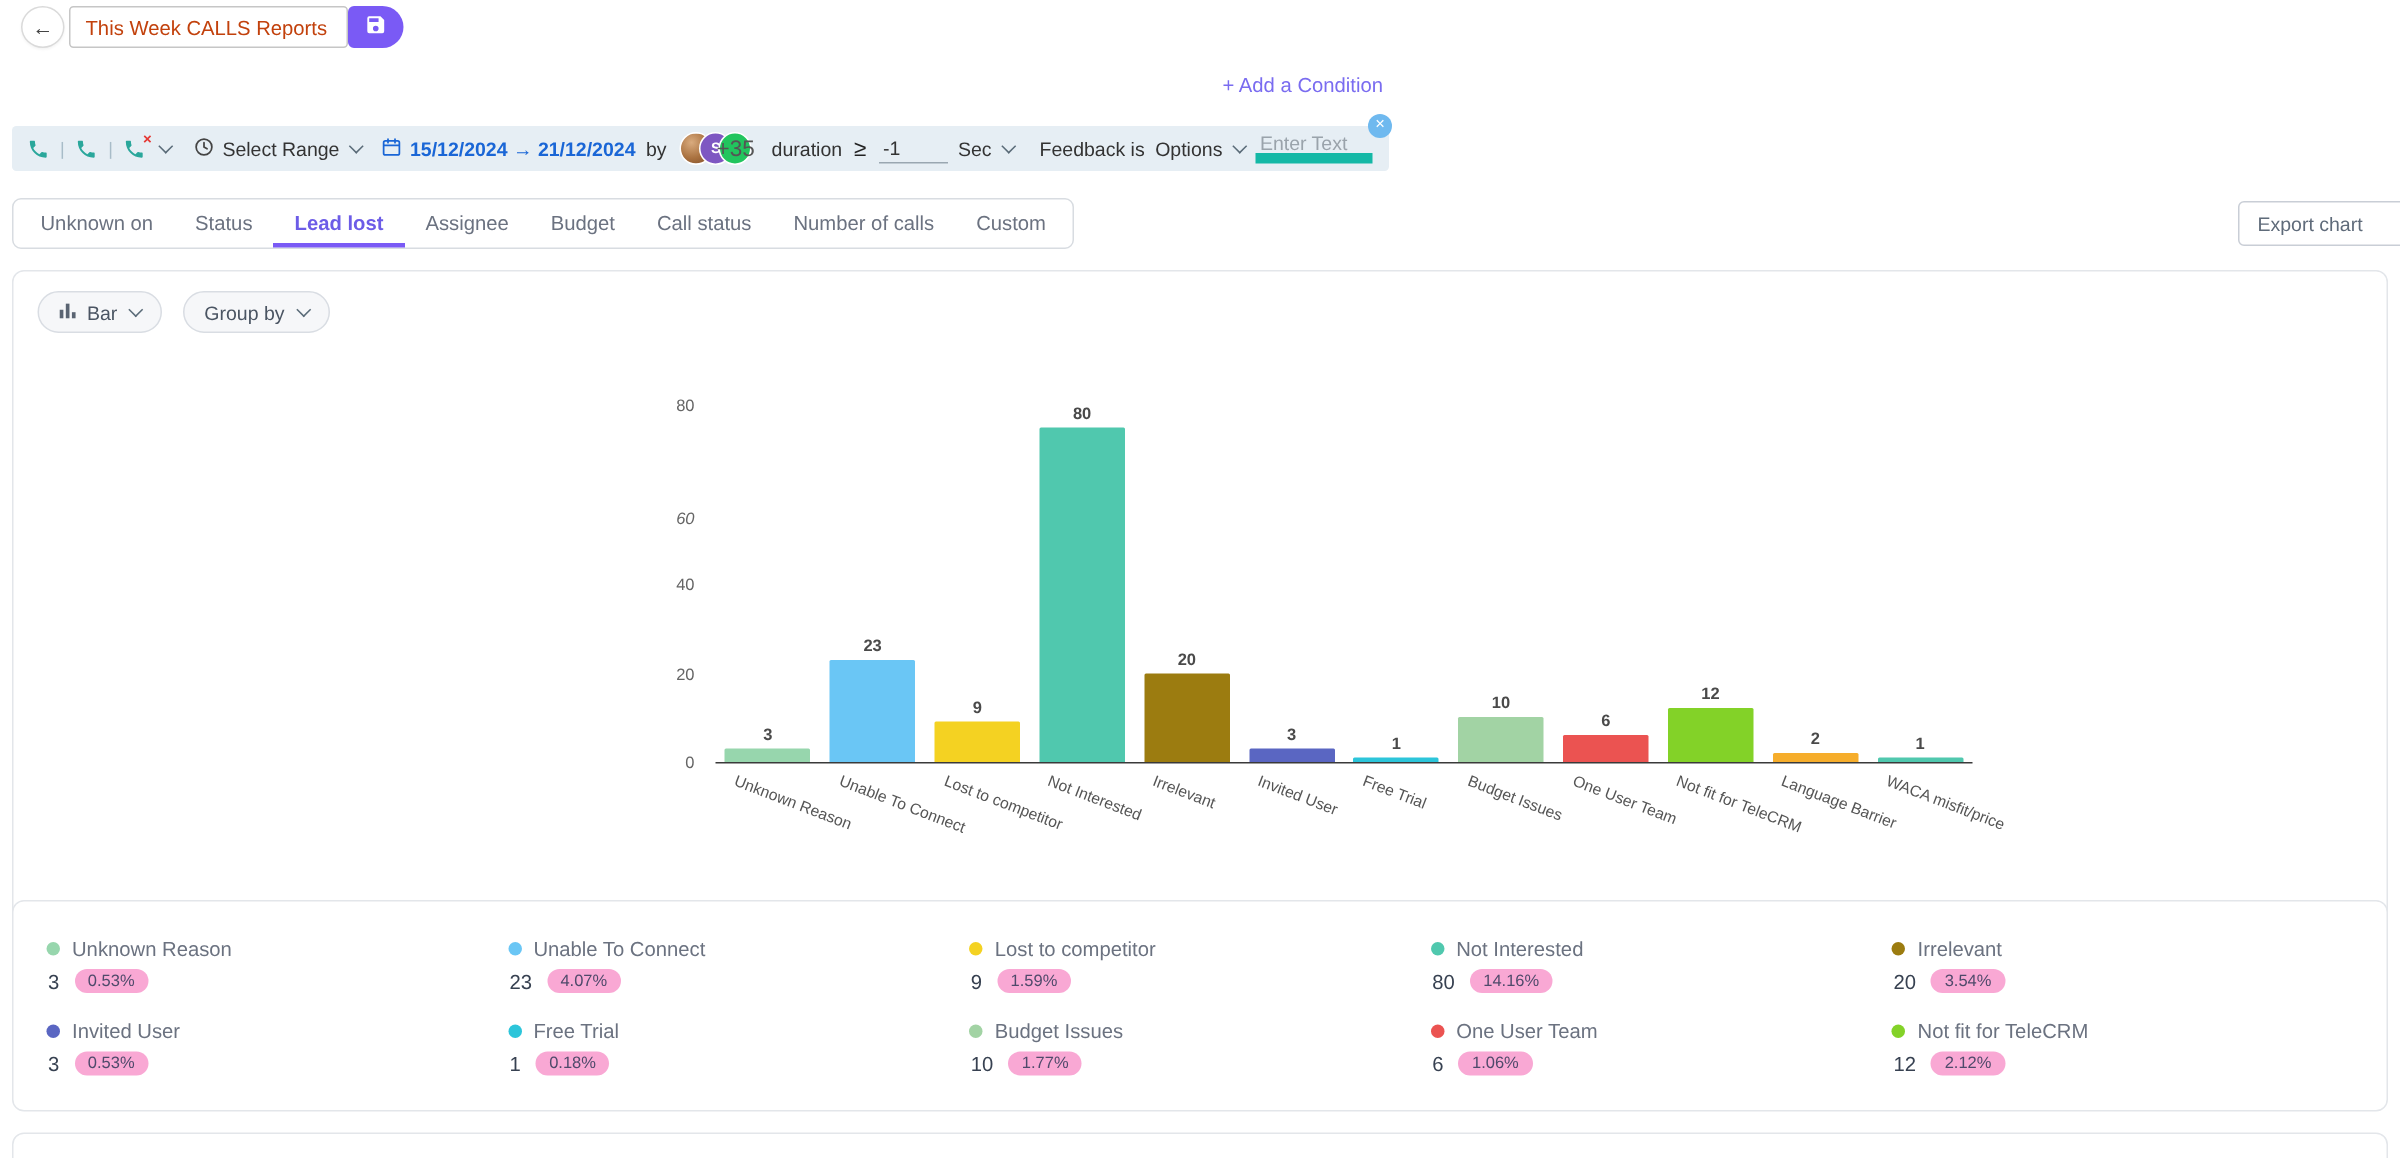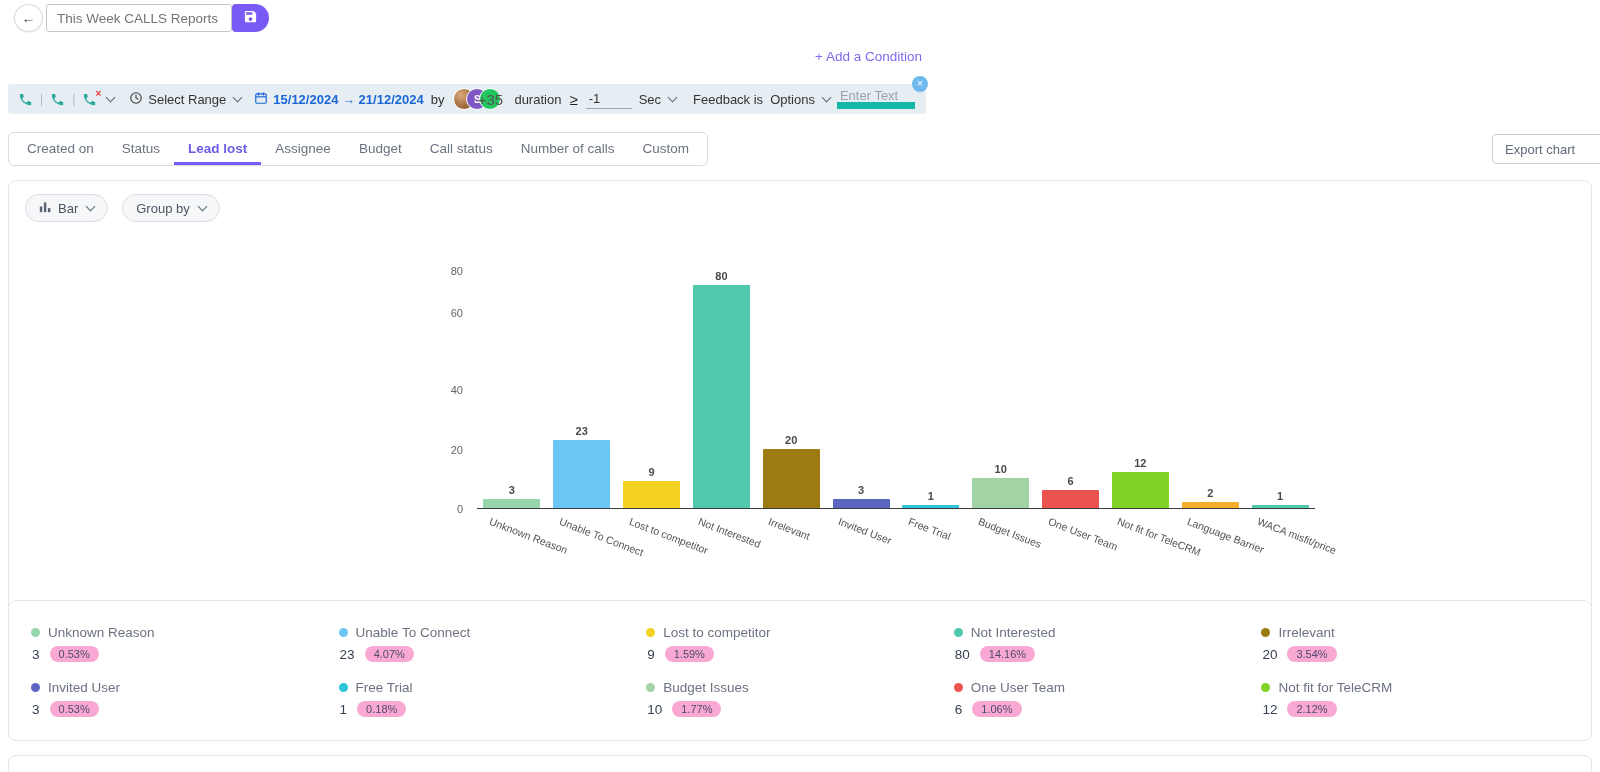--- a/index.html
+++ b/index.html
@@ -4,21 +4,21 @@
 <style>
   * { box-sizing: border-box; margin:0; padding:0; }
   html,body { width:1600px; height:772px; }
   body { font-family:"Liberation Sans", sans-serif; background:#ffffff; position:relative; overflow:hidden; color:#333; }
 
   
   .back-btn { position:absolute; left:14px; top:4px; width:29px; height:28px; border-radius:50%;
     border:1px solid #dadada; background:#fff; display:flex; align-items:center; justify-content:center;
     font-size:14px; color:#444; cursor:pointer; z-index:2; box-shadow:0 1px 2px rgba(0,0,0,.05); }
   .title-input { position:absolute; left:46px; top:4px; width:186px; height:28px; border:1px solid #c6c6c6;
-    border-radius:3px; padding:0 10px; font-size:13.5px; color:#737373; font-family:inherit; background:#fff; }
+    border-radius:3px; padding:0 10px; font-size:13.5px; color:#c2410c; font-family:inherit; background:#fff; }
   .save-btn { position:absolute; left:232px; top:4px; width:37px; height:28px; background:#7a5af5; border:none;
     border-radius:4px 14px 14px 4px; display:flex; align-items:center; justify-content:center; cursor:pointer; }
 
   .add-condition { position:absolute; left:815px; top:49px; font-size:13.5px; color:#7a6cf0; cursor:pointer; }
 
   
   .filter-bar { position:absolute; left:8px; top:84px; width:918px; height:30px; background:#e6eef4;
     border-radius:3px; display:flex; align-items:center; padding:0 10px; gap:7px; font-size:13px; color:#333; }
   .sep { color:#a8bcc8; font-size:12px; }
   .phone-wrap { position:relative; display:flex; align-items:center; cursor:pointer; }
@@ -161,21 +161,21 @@
   <span style="margin-left:10px">Feedback is</span>
   <span class="f-item">
     <span>Options</span>
     <span class="chev"></span>
   </span>
   <input class="entertext-input" placeholder="Enter Text" style="">
 </div>
 <div class="filter-close">×</div>
 
 <div class="tabs-row">
-    <div class="tab">Created on</div>
+    <div class="tab">Unknown on</div>
     <div class="tab">Status</div>
     <div class="tab active">Lead lost</div>
     <div class="tab">Assignee</div>
     <div class="tab">Budget</div>
     <div class="tab">Call status</div>
     <div class="tab">Number of calls</div>
     <div class="tab">Custom</div>
   </div>
 <button class="export-btn">Export chart</button>
 
@@ -194,21 +194,21 @@
     </button>
     <button class="ctl-btn">
       <span>Group by</span>
       <span class="chev"></span>
     </button>
   </div>
   <div class="y-axis">
       <div class="y-tick" style="top: 232px;">0</div>
       <div class="y-tick" style="top: 172.5px;">20</div>
       <div class="y-tick" style="top: 113px;">40</div>
-      <div class="y-tick" style="top: 36px;">60</div>
+      <div class="y-tick" style="top: 69px; font-style: italic;">60</div>
       <div class="y-tick" style="top: -6px;">80</div>
     </div>
   <div class="chart-plot">
       <div class="bar-slot">
         <div class="bar-value">3</div>
         <div class="bar" style="height: 8.925px; background: rgb(151, 214, 173);"></div>
         <div class="x-label">Unknown Reason</div>
       </div>
       <div class="bar-slot">
         <div class="bar-value">23</div>

